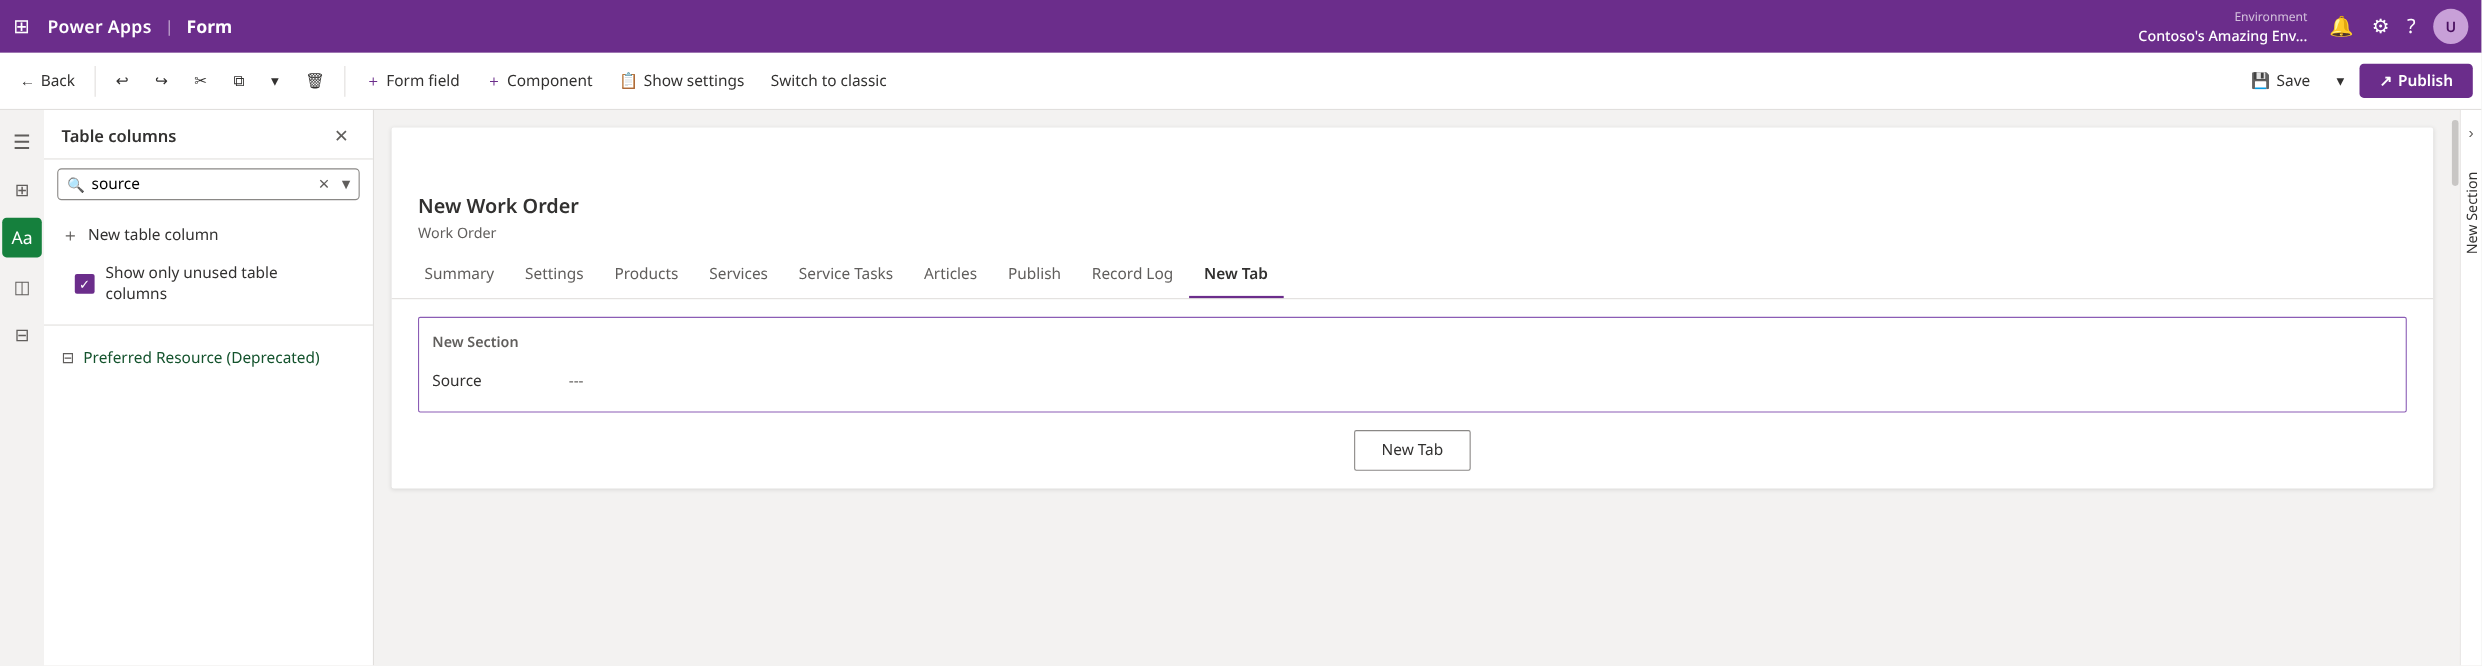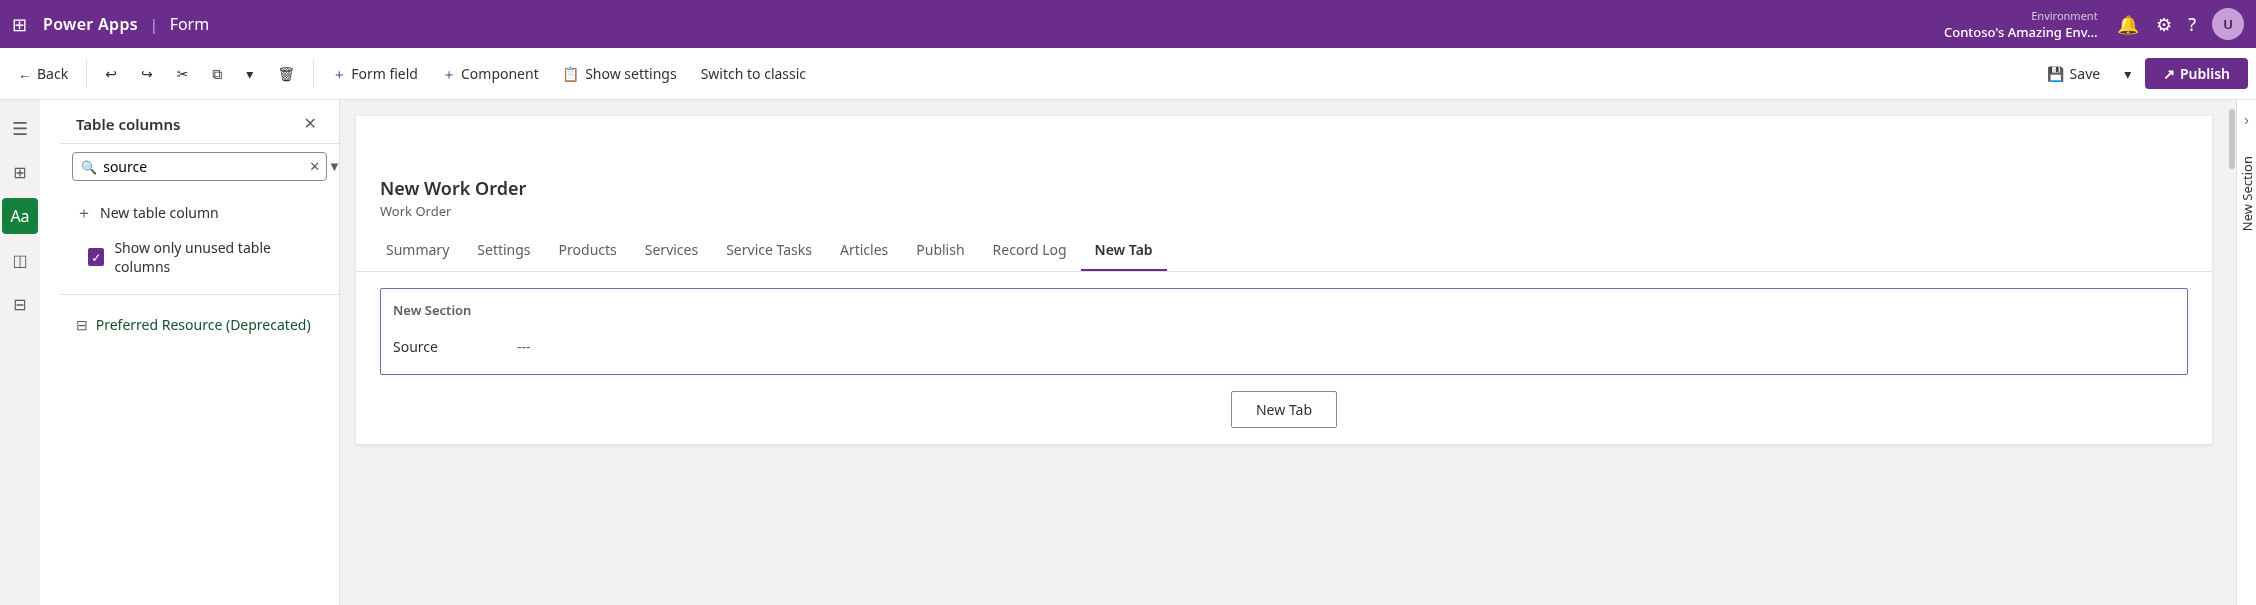--- a/index.html
+++ b/index.html
@@ -11,21 +11,21 @@
       color: white;
       height: 48px;
       display: flex;
       align-items: center;
       padding: 0 12px;
       gap: 8px;
     }
     .top-nav .app-grid-icon { font-size: 18px; margin-right: 8px; cursor: pointer; }
     .top-nav .app-title { font-size: 16px; font-weight: 600; letter-spacing: 0.3px; }
     .top-nav .separator { color: rgba(255,255,255,0.6); margin: 0 4px; }
-    .top-nav .form-label { font-size: 16px; font-weight: 400; }
+    .top-nav .form-label { font-size: 16px; font-weight: 700; }
     .top-nav .spacer { flex: 1; }
     .top-nav .env-block { display: flex; flex-direction: column; align-items: flex-end; margin-right: 12px; font-size: 11px; }
     .top-nav .env-label { color: rgba(255,255,255,0.7); }
     .top-nav .env-name { font-size: 13px; font-weight: 500; }
     .top-nav .nav-icons { display: flex; align-items: center; gap: 16px; }
     .top-nav .nav-icon { font-size: 18px; cursor: pointer; color: white; }
     .top-nav .avatar { width: 32px; height: 32px; border-radius: 50%; background: #c8a0d8; display: flex; align-items: center; justify-content: center; font-size: 13px; color: #4a1060; font-weight: 600; cursor: pointer; overflow: hidden; }
 
     
     .toolbar {
@@ -103,21 +103,20 @@
       color: white;
     }
 
     
     .table-columns-panel {
       width: 300px;
       background: #ffffff;
       border-right: 1px solid #e1dfdd;
       display: flex;
       flex-direction: column;
-      padding-left: 20px;
     }
     .panel-header {
       display: flex;
       align-items: center;
       padding: 12px 16px 8px;
       border-bottom: 1px solid #e1dfdd;
     }
     .panel-title {
       font-size: 15px;
       font-weight: 600;

